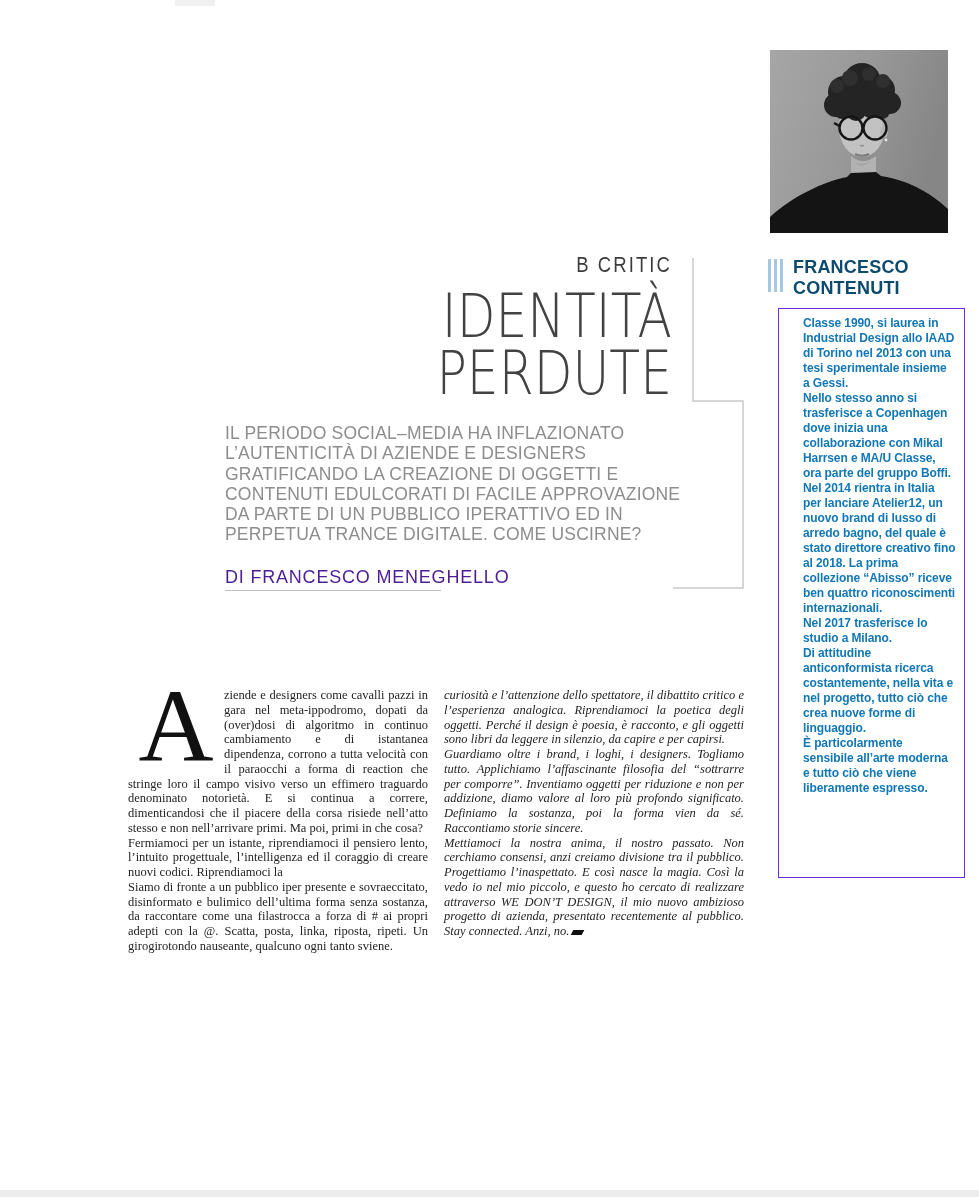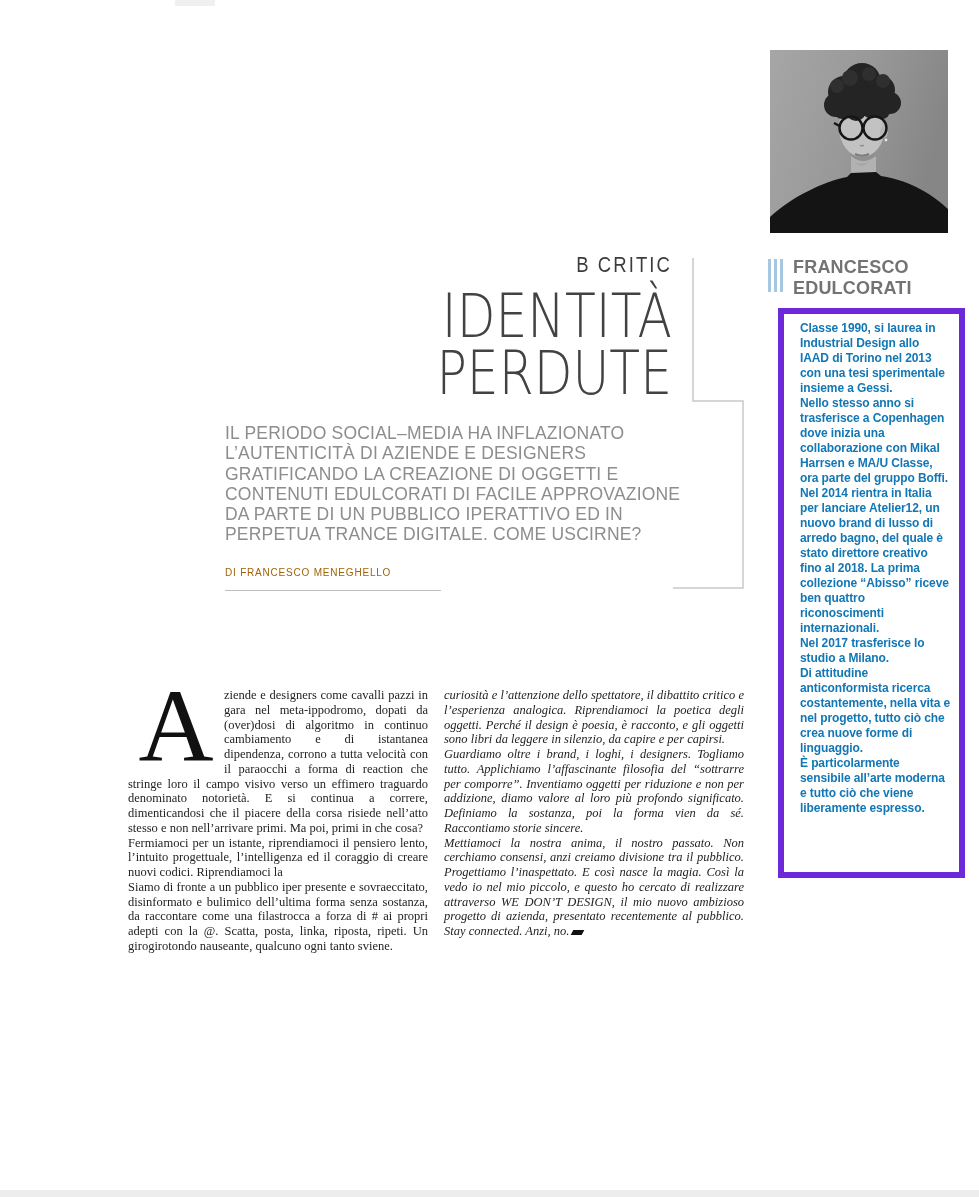--- a/index.html
+++ b/index.html
@@ -22,41 +22,41 @@
   .kicker{font-size:22px;font-weight:300;letter-spacing:2.5px;color:#3c3c3c;}
   .title{margin-top:10px;font-family:"DejaVu Sans","Liberation Sans",sans-serif;
          font-weight:200;font-size:60px;line-height:57px;letter-spacing:0px;color:#424242;}
 
   
   .step-rule{left:660px;top:250px;width:100px;height:345px;}
 
   
   .standfirst{left:225px;top:423px;width:478px;font-size:17.5px;line-height:20.3px;
               letter-spacing:0.2px;color:#8d8d8d;font-weight:400;}
-  .byline{left:225px;top:567px;font-size:10px;letter-spacing:0.8px;color:#a16207;}
+  .byline{left:225px;top:567px;font-size:18px;letter-spacing:0.8px;color:#4c1d95;}
   .byline-rule{left:225px;top:590px;width:216px;height:1px;background:#bdbdbd;}
 
   
   .col{top:688px;width:300px;font-family:"Liberation Serif",serif;font-size:12.5px;
        line-height:14.75px;color:#232323;text-align:justify;}
   .col-1{left:128px;}
   .col-2{left:444px;font-style:italic;}
   .col p{margin:0;}
   .dropcap{float:left;width:96px;height:74px;font-family:"Liberation Serif",serif;
            font-size:104px;line-height:76px;font-weight:400;color:#111;text-align:center;}
   .endmark{display:inline-block;width:11px;height:5px;background:#111;
            transform:skewX(-28deg);margin-left:3px;}
 
   
   .bars{left:768px;top:259px;display:flex;gap:3.5px;height:33px;}
   .bars i{display:block;width:2.5px;height:33px;background:#a5c7e1;}
   .author-name{left:793px;top:257px;width:170px;font-size:18px;line-height:20.5px;
-               font-weight:700;letter-spacing:0.2px;color:#737373;}
-  .bio-box{left:778px;top:308px;width:187px;height:570px;border:6px solid #6d28d9;
-           box-sizing:border-box;padding:7px 8px 6px 16px;}
+               font-weight:700;letter-spacing:0.2px;color:#0c4a6e;}
+  .bio-box{left:778px;top:308px;width:187px;height:570px;border:1px solid #6d28d9;
+           box-sizing:border-box;padding:7px 8px 6px 24px;}
   .bio-box p{margin:0;font-size:12px;line-height:15px;font-weight:700;
              letter-spacing:-0.1px;color:#1277b5;}
 </style>
 </head>
 <body>
 
 <div id="page">
 
   <div class="abs top-mark"></div>
   <div class="abs bottom-bar"></div>
@@ -145,21 +145,21 @@
     <p><span>Mettiamoci la nostra anima, il nostro passato. Non cerchiamo consensi, anzi creiamo divisione tra il pubblico. Progettiamo l’inaspettato. E così nasce la magia. Così la vedo io nel mio piccolo, e questo ho cercato di realizzare attraverso WE DON’T DESIGN, il mio nuovo ambizioso progetto di azienda, presentato recentemente al pubblico. Stay connected. Anzi, no.</span><span class="endmark"></span></p>
   </div>
 
   <div class="abs bars">
     <i></i>
       <i></i>
       <i></i>
   </div>
   <div class="abs author-name">
     <div>FRANCESCO</div>
-    <div>EDULCORATI</div>
+    <div>CONTENUTI</div>
   </div>
   <div class="abs bio-box">
     <p>Classe 1990, si laurea in Industrial Design allo IAAD di Torino nel 2013 con una tesi sperimentale insieme a Gessi.</p>
     <p>Nello stesso anno si trasferisce a Copenhagen dove inizia una collaborazione con Mikal Harrsen e MA/U Classe, ora parte del gruppo Boffi.</p>
     <p>Nel 2014 rientra in Italia per lanciare Atelier12, un nuovo brand di lusso di arredo bagno, del quale è stato direttore creativo fino al 2018. La prima collezione “Abisso” riceve ben quattro riconoscimenti internazionali.</p>
     <p>Nel 2017 trasferisce lo studio a Milano.</p>
     <p>Di attitudine anticonformista ricerca costantemente, nella vita e nel progetto, tutto ciò che crea nuove forme di linguaggio.</p>
     <p>È particolarmente sensibile all’arte moderna e tutto ciò che viene liberamente espresso.</p>
   </div>
 

